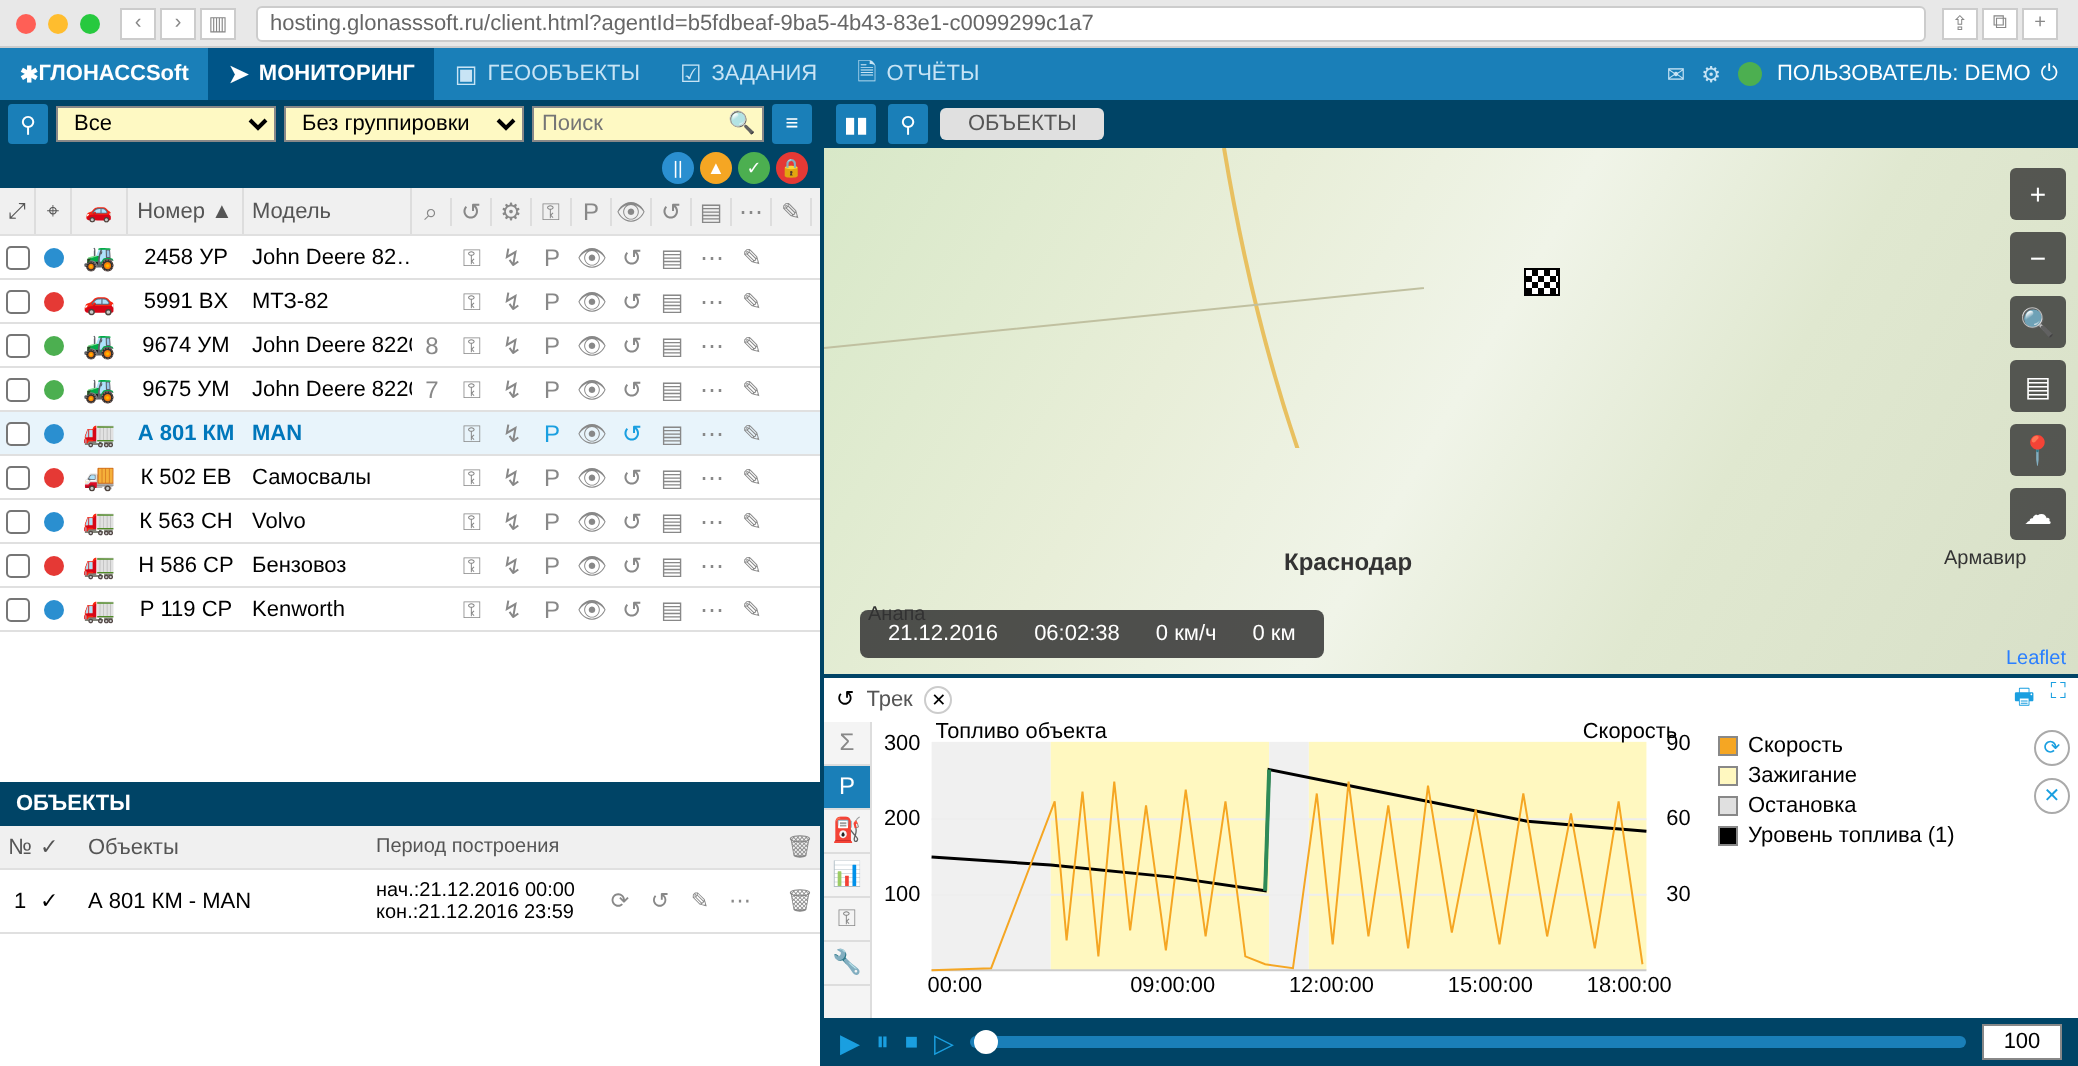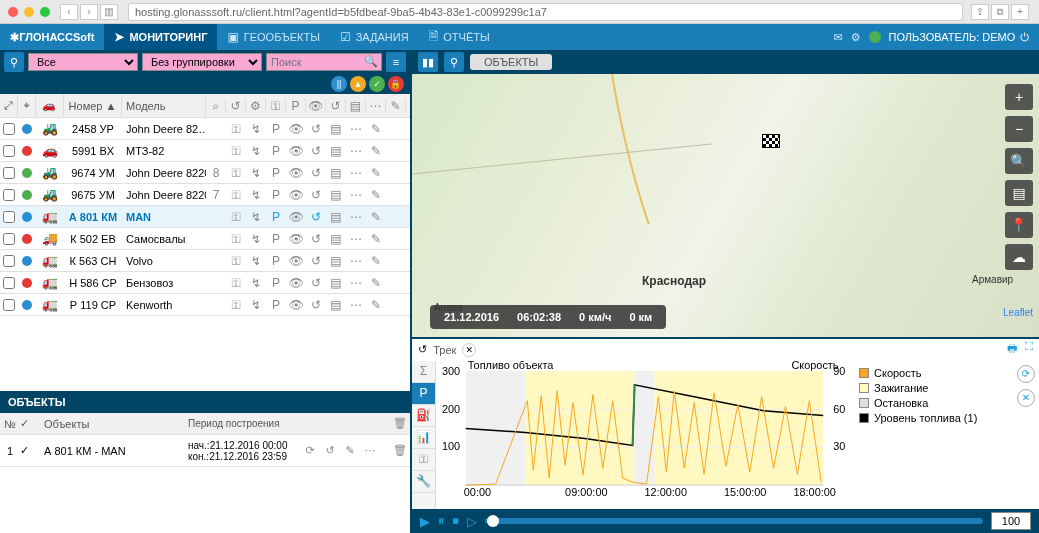--- a/index.html
+++ b/index.html
@@ -27,21 +27,21 @@
 .status-dot { width: 12px; height: 12px; border-radius: 50%; background: #4caf50; display: inline-block; }
 
 
 .workspace { display: flex; height: calc(100% - 50px); }
 .left-pane { width: 412px; display: flex; flex-direction: column; border-right: 2px solid #004466; }
 .right-pane { flex: 1; display: flex; flex-direction: column; }
 
 
 .filter-bar { height: 24px; background: #004466; display: flex; align-items: center; padding: 0 4px; gap: 4px; }
 .filter-bar .icon-btn { width: 20px; height: 20px; background: #1a7fb8; color: #fff; display: inline-flex; align-items: center; justify-content: center; border-radius: 2px; font-size: 11px; }
-.filter-bar select, .filter-bar input { height: 18px; background: #f9a8d4; border: 1px solid #888; padding: 0 4px; font-size: 11px; }
+.filter-bar select, .filter-bar input { height: 18px; background: #fef9c3; border: 1px solid #888; padding: 0 4px; font-size: 11px; }
 .filter-bar .search { flex: 1; position: relative; }
 .filter-bar .search input { width: 100%; }
 
 
 .status-row { height: 20px; background: #004466; display: flex; align-items: center; justify-content: flex-end; padding-right: 6px; gap: 3px; }
 .status-row .sib { width: 16px; height: 16px; border-radius: 50%; color: #fff; font-size: 9px; display: inline-flex; align-items: center; justify-content: center; }
 
 
 .veh-table { flex: 1; background: #fff; overflow: auto; }
 .veh-head, .veh-row { display: flex; align-items: center; height: 22px; border-bottom: 1px solid #e0e0e0; }
@@ -76,22 +76,22 @@
 .map-bg {
   position: absolute; inset: 0;
   background:
     linear-gradient(120deg, #d8e8c8 0%, #e8eed8 30%, #f0f4e8 50%, #e0e8d0 70%, #d8e0c8 100%);
 }
 .map-roads { position: absolute; inset: 0; }
 .map-track { position: absolute; stroke: #3a3af0; stroke-width: 2; fill: none; }
 .map-city { position: absolute; font-size: 12px; color: #333; font-weight: bold; }
 .map-finish { position: absolute; width: 18px; height: 14px;
   background: repeating-conic-gradient(#000 0 25%, #fff 0 50%) 0 0/6px 6px; border: 1px solid #000; }
-.map-status { position: absolute; bottom: 8px; left: 18px; background: rgba(50,50,50,0.85); color: #fff; padding: 6px 14px; border-radius: 4px; display: flex; gap: 18px; font-size: 11px; align-items: center; font-weight: bold; }
-.map-attrib { position: absolute; bottom: 19px; right: 6px; color: #2a7fff; font-size: 10px; }
+.map-status { position: absolute; bottom: 8px; left: 18px; background: rgba(50,50,50,0.85); color: #fff; padding: 6px 14px; border-radius: 4px; display: flex; gap: 18px; font-size: 11px; align-items: center; }
+.map-attrib { position: absolute; bottom: 2px; right: 6px; color: #2a7fff; font-size: 10px; }
 .map-side-tools { position: absolute; right: 6px; top: 10px; display: flex; flex-direction: column; gap: 6px; }
 .mst { width: 28px; height: 26px; background: rgba(50,50,50,0.8); color: #fff; display: flex; align-items: center; justify-content: center; border-radius: 3px; font-size: 14px; }
 
 
 .track-area { height: 196px; background: #004466; display: flex; flex-direction: column; border-top: 2px solid #004466; }
 .track-head { height: 22px; background: #fff; display: flex; align-items: center; padding: 0 6px; gap: 6px; }
 .track-head .tlabel { color: #555; }
 .track-head .right { margin-left: auto; display: flex; gap: 8px; }
 .track-head .right span { color: #1a9fe0; }
 .track-body { flex: 1; background: #fff; display: flex; }

